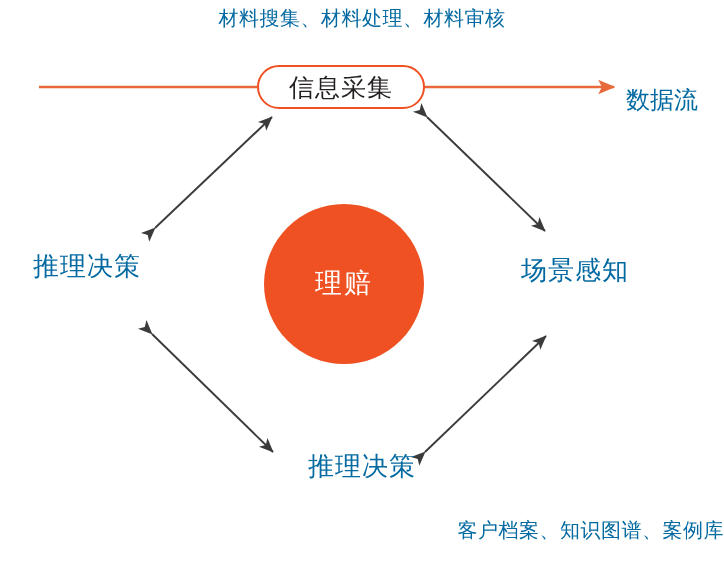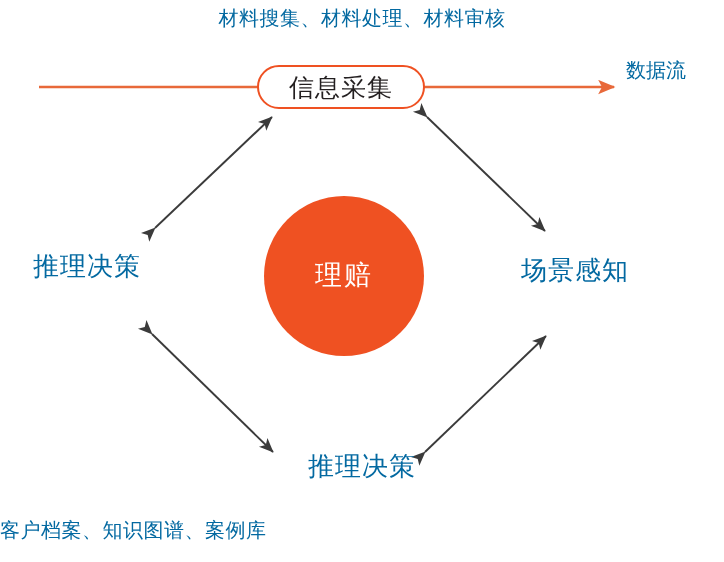--- a/index.html
+++ b/index.html
@@ -37,21 +37,21 @@
     width: 724px;
     text-align: center;
     font-size: 20px;
     letter-spacing: 0.5px;
   }
   
   #bottom-caption {
     left: 0;
     top: 520px;
     width: 724px;
-    text-align: left;
+    text-align: right;
     font-size: 20px;
     letter-spacing: 0.5px;
   }
   
   #pill {
     position: absolute;
     left: 257px;
     top: 65px;
     width: 168px;
     height: 44px;
@@ -66,28 +66,28 @@
   }
   #pill-label {
     position: static;
     font-size: 25px;
     color: #231f20;
     letter-spacing: 1px;
   }
   
   #flow-label {
     left: 626px;
-    top: 60px;
-    font-size: 20px;
+    top: 88px;
+    font-size: 24px;
   }
   
   #brain-circle {
     position: absolute;
     left: 264px;
-    top: 196px;
+    top: 204px;
     width: 160px;
     height: 160px;
     border-radius: 50%;
     background: #ef5122;
     display: flex;
     flex-direction: column;
     align-items: center;
     justify-content: center;
     z-index: 3;
   }

